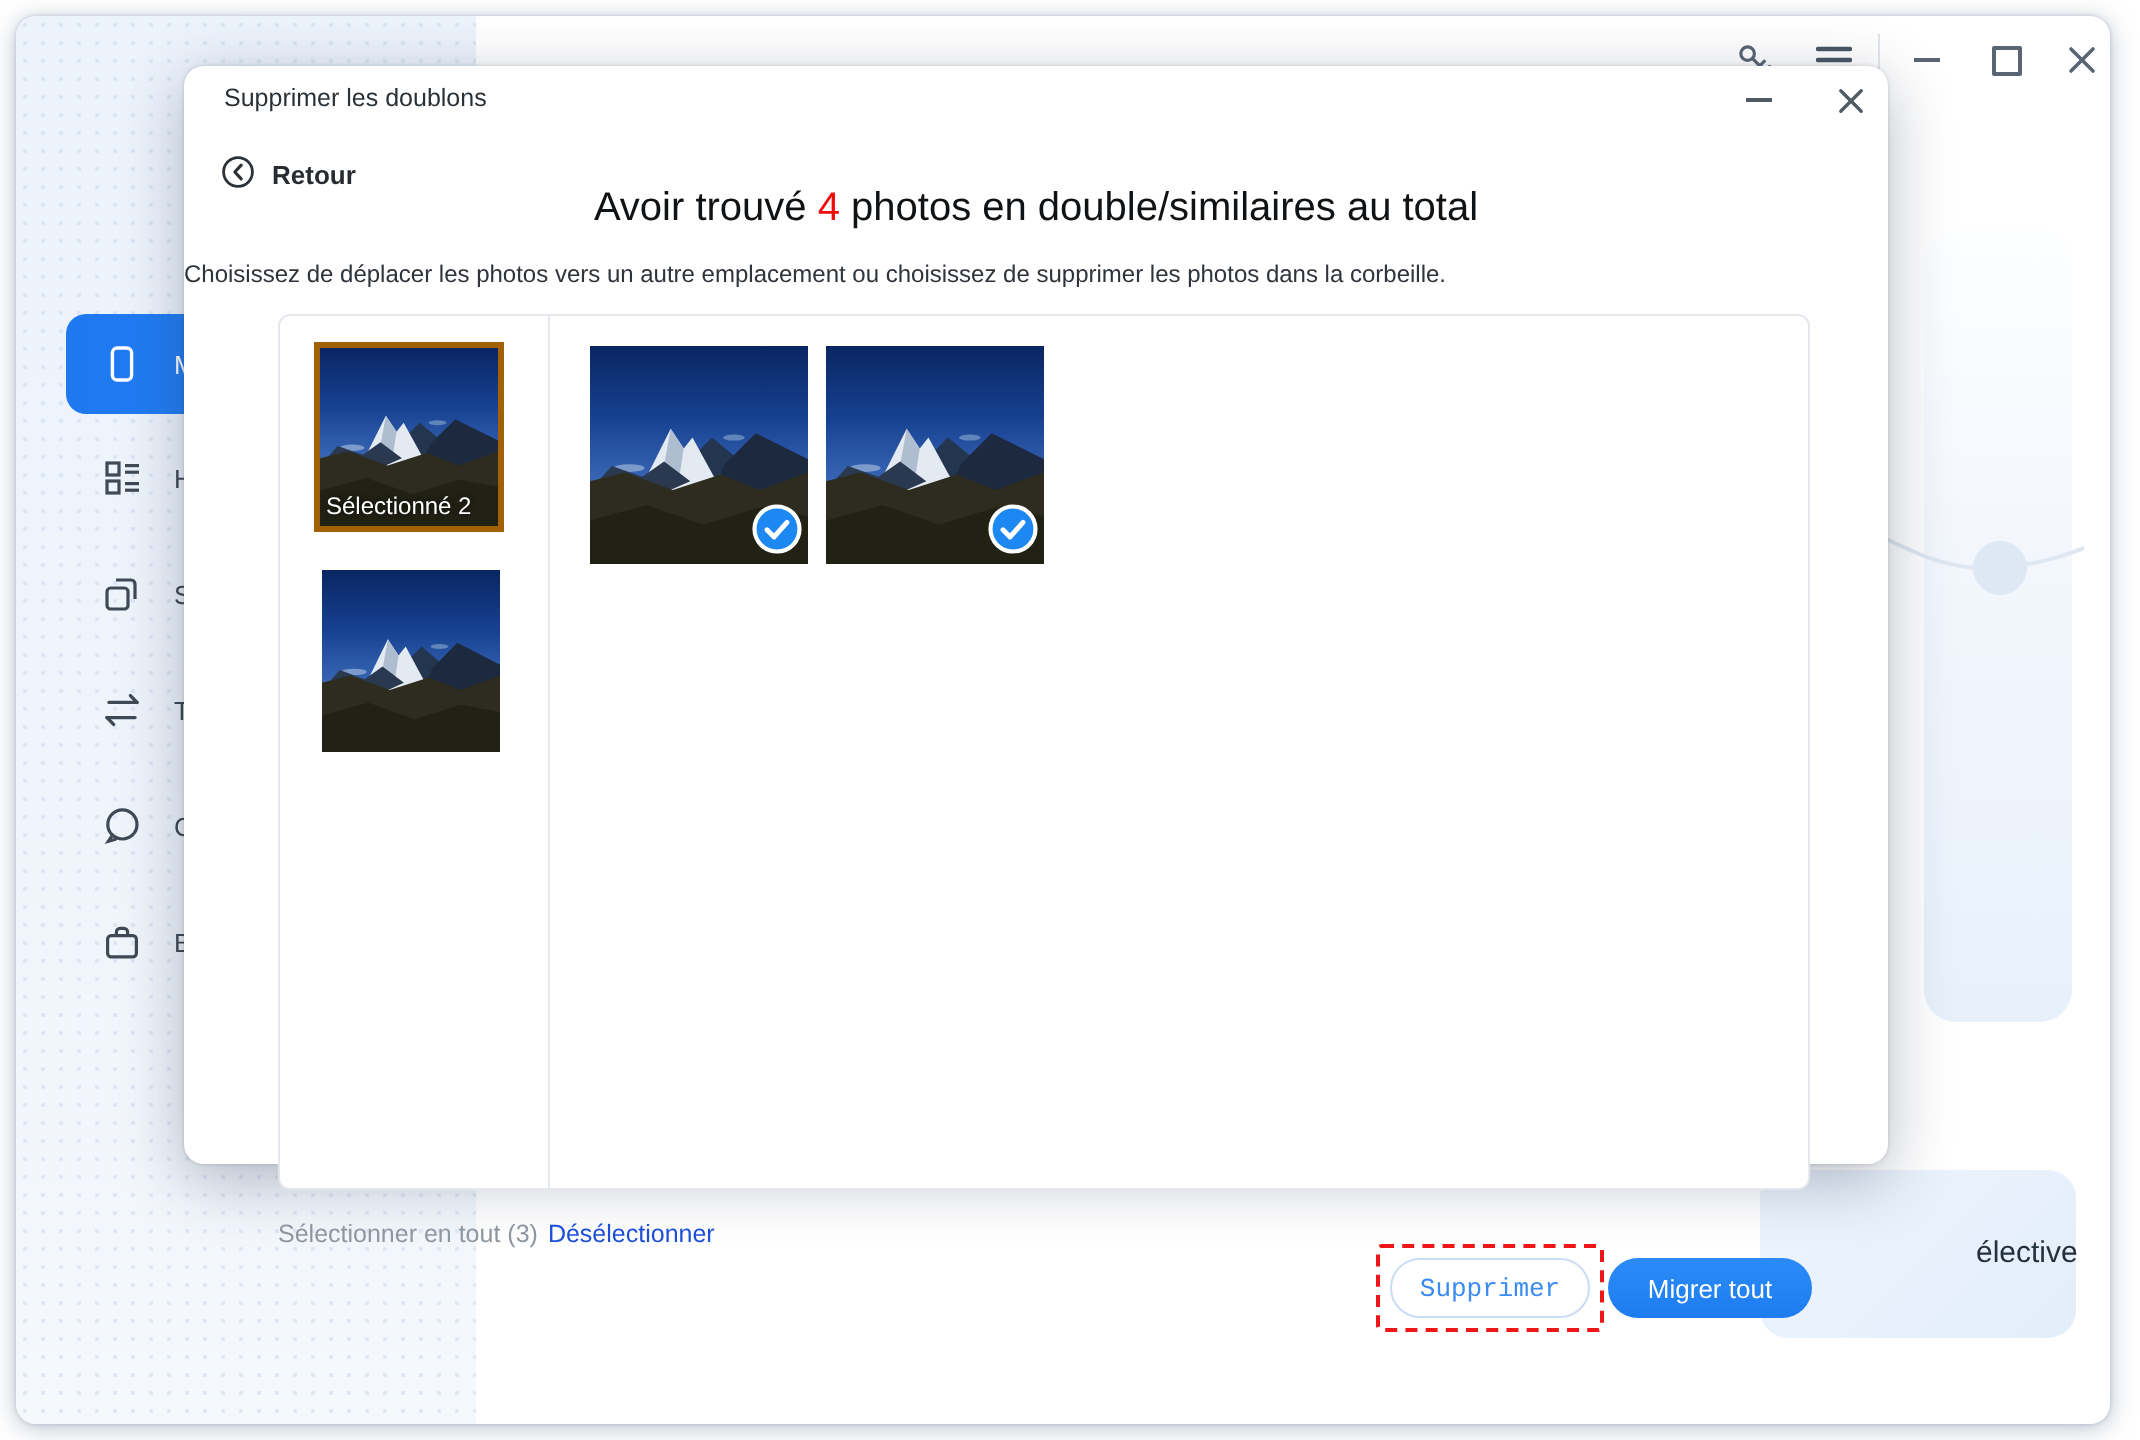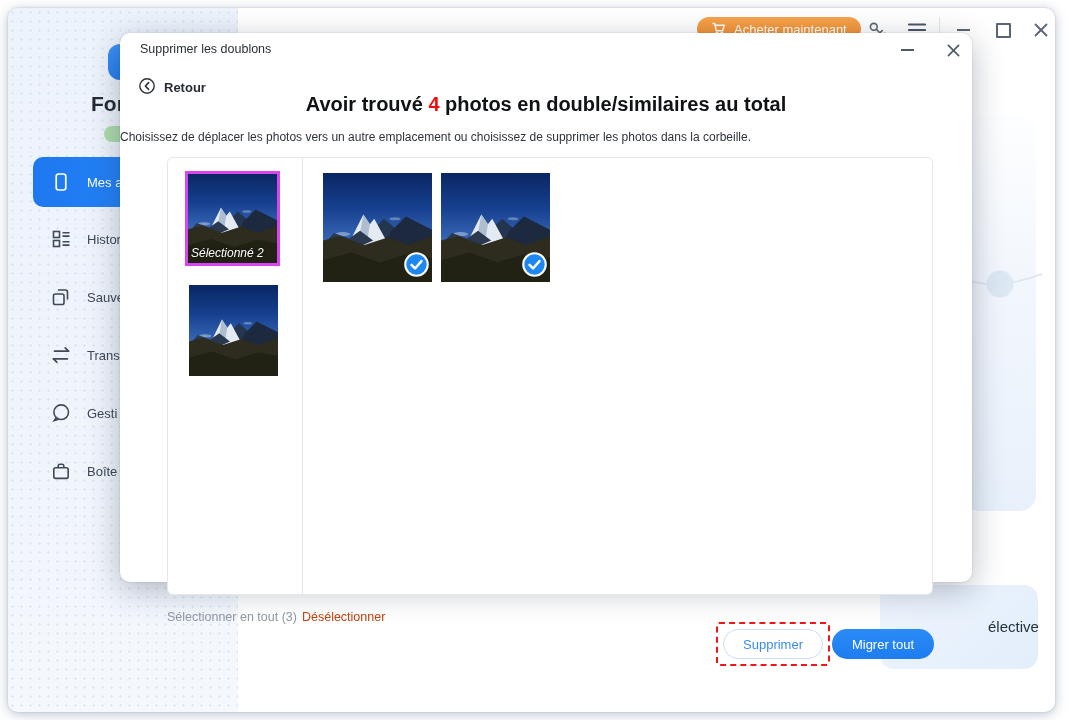--- a/index.html
+++ b/index.html
@@ -35,53 +35,53 @@
 
   
   .device-panel{position:absolute;left:954px;top:107px;width:74px;height:396px;border-radius:16px;
                 background:linear-gradient(180deg,#fdfeff 0%,#f3f7fd 40%,#e8f1fb 100%);}
   .device-curve{position:absolute;left:920px;top:232px;}
   .side-card{position:absolute;left:872px;top:577px;width:158px;height:84px;border-radius:14px;
              background:linear-gradient(135deg,#edf4fd 0%,#e3eefb 100%);}
   .side-card span{position:absolute;left:108px;top:33px;font-size:15px;color:#22323c;}
 
   
-  .dialog{position:absolute;left:120px;top:33px;width:852px;height:549px;background:#fff;border-radius:10px;
+  .dialog{position:absolute;left:92px;top:33px;width:852px;height:549px;background:#fff;border-radius:10px;
           box-shadow:0 8px 32px rgba(35,48,70,.32),0 0 2px rgba(35,48,70,.2);}
   .dlg-title{position:absolute;left:20px;top:9px;font-size:12.5px;color:#2a3136;}
   .dlg-min{position:absolute;left:774px;top:4px;width:26px;height:26px;display:flex;align-items:center;justify-content:center;cursor:pointer;}
   .dlg-min i{width:13px;height:2px;background:#4f5a64;}
   .dlg-close{position:absolute;left:820px;top:4px;width:26px;height:26px;display:flex;align-items:center;justify-content:center;cursor:pointer;}
 
   .back-row{position:absolute;left:18px;top:44px;display:flex;align-items:flex-end;gap:8px;cursor:pointer;}
   .back-row span{font-size:13px;font-weight:600;color:#262c31;}
 
-  .dlg-heading{position:absolute;left:0;top:60px;width:100%;text-align:center;font-size:20px;font-weight:bold;color:#101315;}
+  .dlg-heading{position:absolute;left:0;top:60px;width:100%;text-align:center;font-size:20px;font-weight:normal;color:#101315;}
   .dlg-heading .count{color:#f20d0d;}
   .dlg-desc{position:absolute;left:0;top:97px;width:100%;text-align:left;font-size:12px;color:#2e343a;}
 
   .panel{position:absolute;left:47px;top:124px;width:766px;height:438px;border:1px solid #e4e8ed;
          border-radius:6px;box-sizing:border-box;background:#fff;}
   .panel-left{position:absolute;left:0;top:0;width:134px;height:100%;border-right:1px solid #e4e8ed;}
-  .thumb-selected{position:absolute;left:17px;top:13px;width:89px;height:89px;border:3px solid #d946ef;cursor:pointer;font-style:italic;}
+  .thumb-selected{position:absolute;left:17px;top:13px;width:89px;height:89px;border:3px solid #a16207;cursor:pointer;}
   .thumb-selected svg,.thumb-plain svg,.photo svg.bg{display:block;width:100%;height:100%;}
   .thumb-overlay{position:absolute;left:3px;bottom:3px;color:#fff;font-size:12px;text-shadow:0 0 3px rgba(0,0,0,.65);}
   .thumb-plain{position:absolute;left:21px;top:127px;width:89px;height:91px;cursor:pointer;}
 
   .photo{position:absolute;top:15px;width:109px;height:109px;cursor:pointer;}
   .photo.p1{left:155px;} .photo.p2{left:273px;}
   .check-badge{position:absolute;right:3px;bottom:5px;width:25px;height:25px;}
 
   .footer-text{position:absolute;left:47px;top:577px;font-size:12.5px;color:#8e96a0;}
-  .footer-text a{color:#c2410c;text-decoration:none;margin-left:5px;cursor:pointer;text-align:right;}
+  .footer-text a{color:#1d4ed8;text-decoration:none;margin-left:5px;cursor:pointer;text-align:right;}
 
   .red-dash{position:absolute;left:596px;top:589px;width:114px;height:44px;border:2px dashed #ee1616;border-radius:3px;box-sizing:border-box;}
   .btn{position:absolute;top:596px;height:30px;border-radius:15px;font-size:13px;display:flex;
        align-items:center;justify-content:center;box-sizing:border-box;cursor:pointer;}
-  .btn-supprimer{left:603px;width:100px;background:#fff;border:1px solid #c9ddf6;color:#3b8cf0;}
+  .btn-supprimer{left:603px;width:100px;background:#fff;border:1px solid #c9ddf6;color:#3b8cf0;font-family:Liberation Mono, monospace;}
   .btn-migrer{left:712px;width:102px;background:linear-gradient(180deg,#2a8bf7,#1d7df0);color:#fff;border:none;}
 </style>
 </head>
 <body>
 
 <svg width="0" height="0" style="position:absolute">
   <defs>
     <linearGradient id="g-sky" x1="0" y1="0" x2="0" y2="1">
       <stop offset="0" stop-color="#0a2663"></stop>
       <stop offset="0.5" stop-color="#16408f"></stop>
@@ -162,28 +162,20 @@
 
       <div class="nav-item" style="top:438px">
         <svg width="22" height="22" viewBox="0 0 22 22" fill="none" stroke="#3f4a56" stroke-width="1.6">
           <rect x="3.8" y="7.8" width="14.4" height="10.6" rx="1.8"></rect>
           <path d="M8.2,7.8 V6 a1.8,1.8 0 0 1 1.8,-1.8 h2 a1.8,1.8 0 0 1 1.8,1.8 v1.8"></path>
         </svg>
         <span>Boîte</span>
       </div>
     </div>
 
-    <div class="buy-btn">
-      <svg width="15" height="14" viewBox="0 0 16 15" fill="none" stroke="#fff" stroke-width="1.6" stroke-linejoin="round">
-        <path d="M1.5,1.5 h2.4 l1.7,8 h6.8 l1.8,-6 h-10"></path>
-        <circle cx="6.3" cy="12.4" r="1.1" fill="#fff"></circle>
-          <circle cx="11.6" cy="12.4" r="1.1" fill="#fff"></circle>
-      </svg>
-      <span>Acheter maintenant</span>
-    </div>
     <div class="top-icon" style="left:858px;top:11px">
       <svg width="20" height="20" viewBox="0 0 20 20" fill="none" stroke="#5a6573" stroke-width="1.6" stroke-linecap="round">
         <circle cx="6.8" cy="6.8" r="3.4"></circle>
         <line x1="9.3" y1="9.3" x2="16.5" y2="16.5"></line>
         <line x1="12.9" y1="12.9" x2="15.2" y2="10.6"></line>
         <line x1="15.5" y1="15.5" x2="17.8" y2="13.2"></line>
       </svg>
     </div>
     <div class="top-icon" style="left:898px;top:11px">
       <svg width="18" height="16" viewBox="0 0 18 16" stroke="#4a5663" stroke-width="2.2" stroke-linecap="round">

